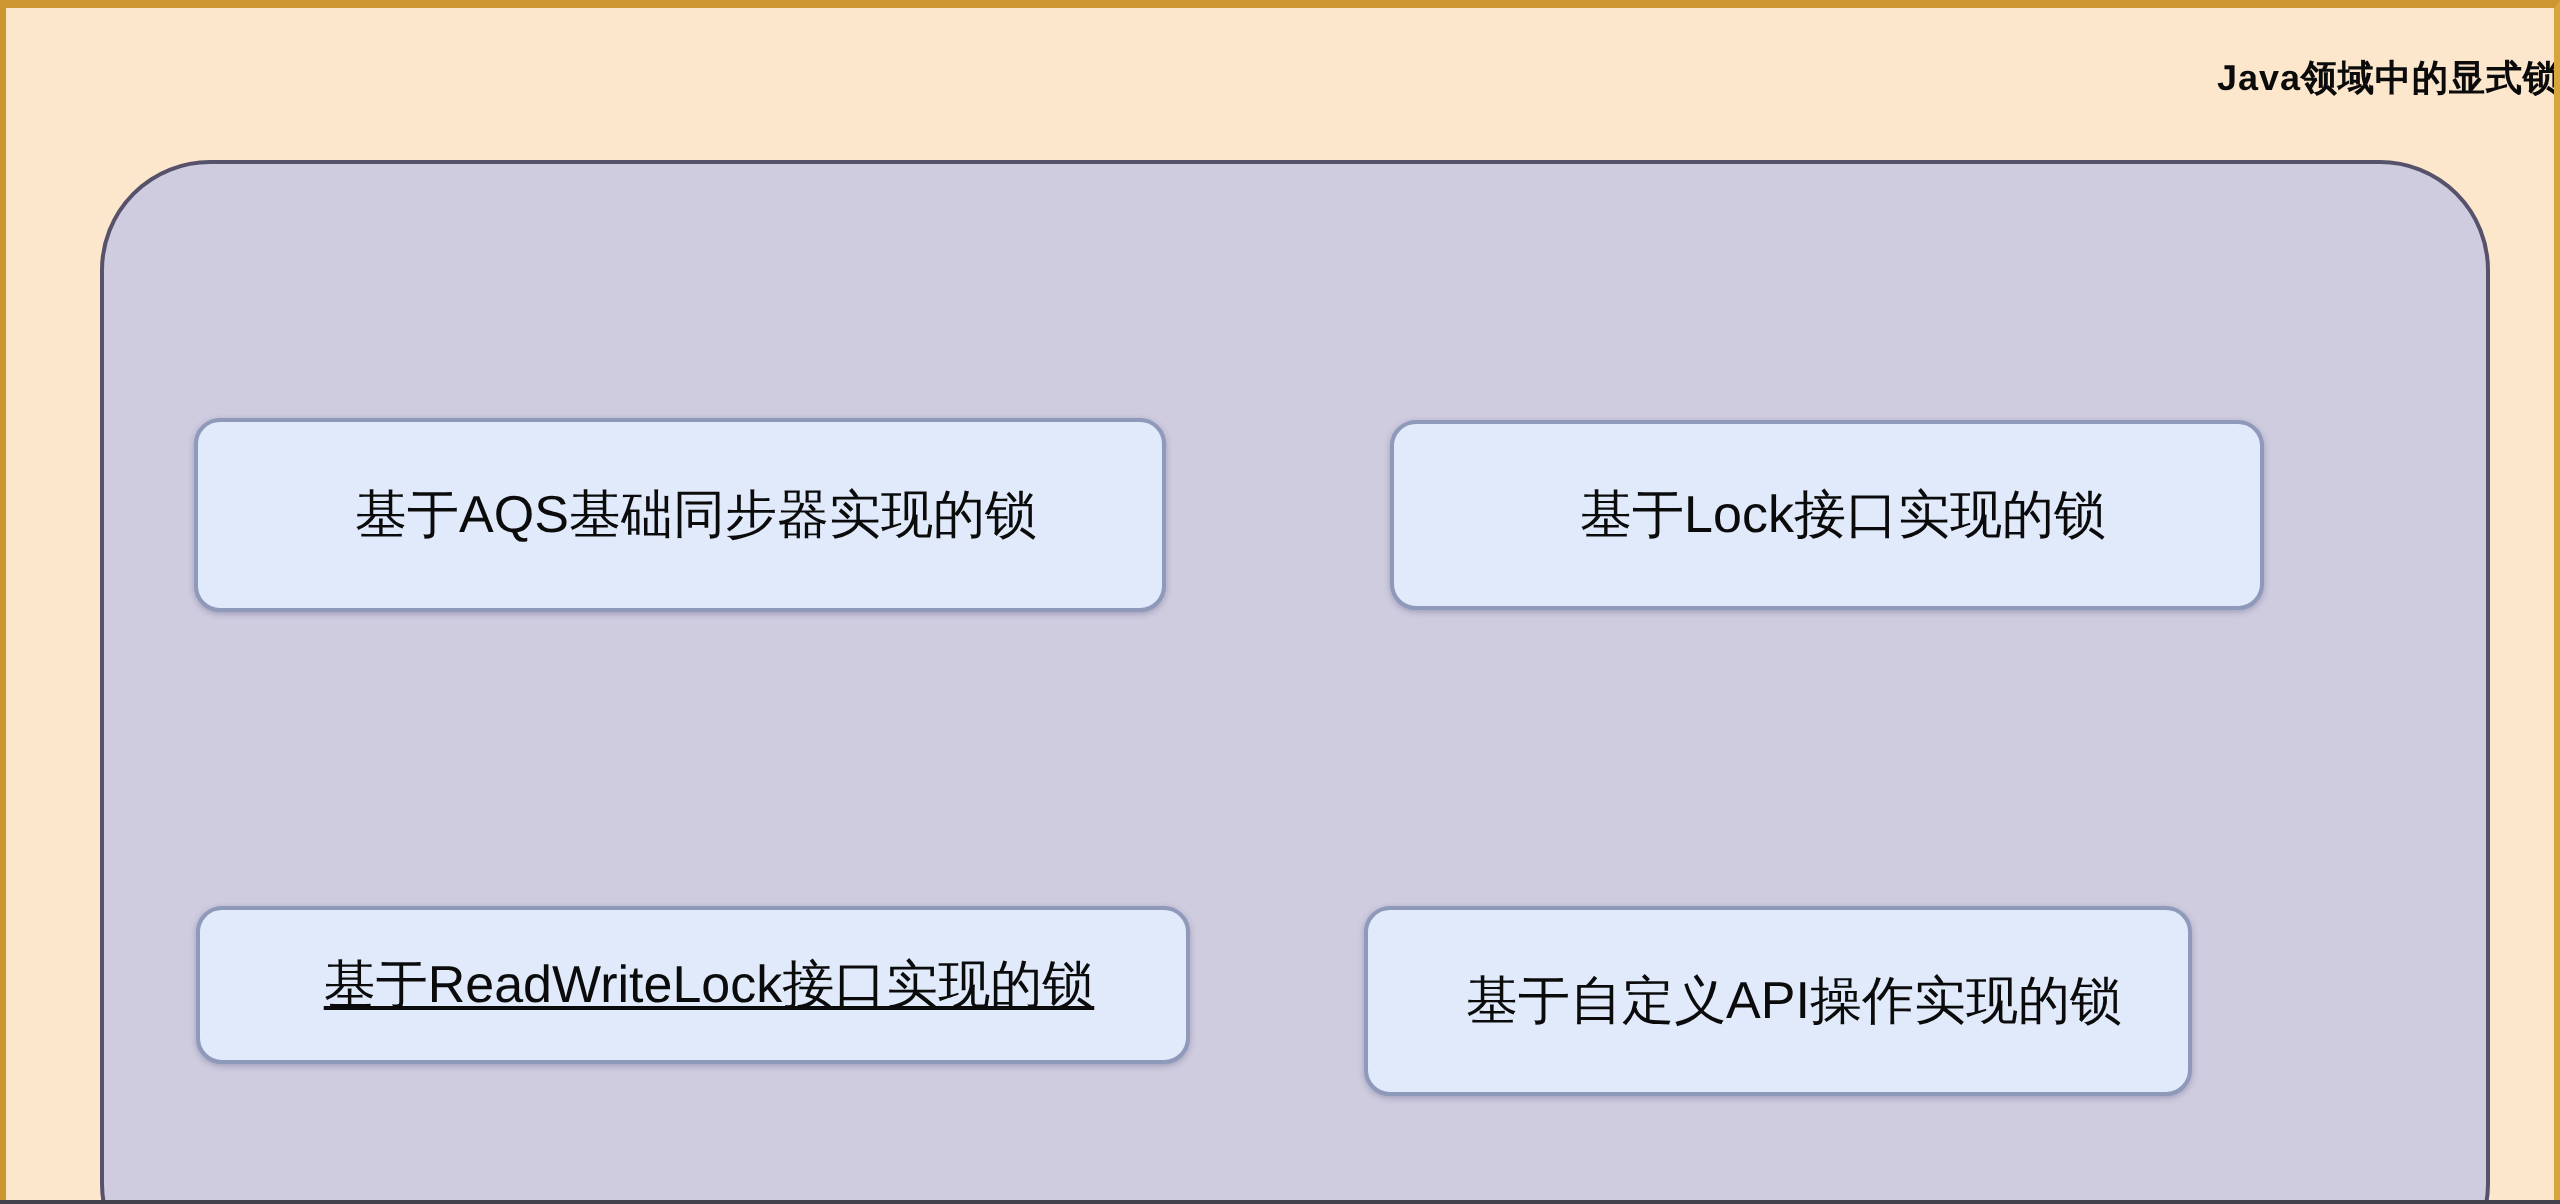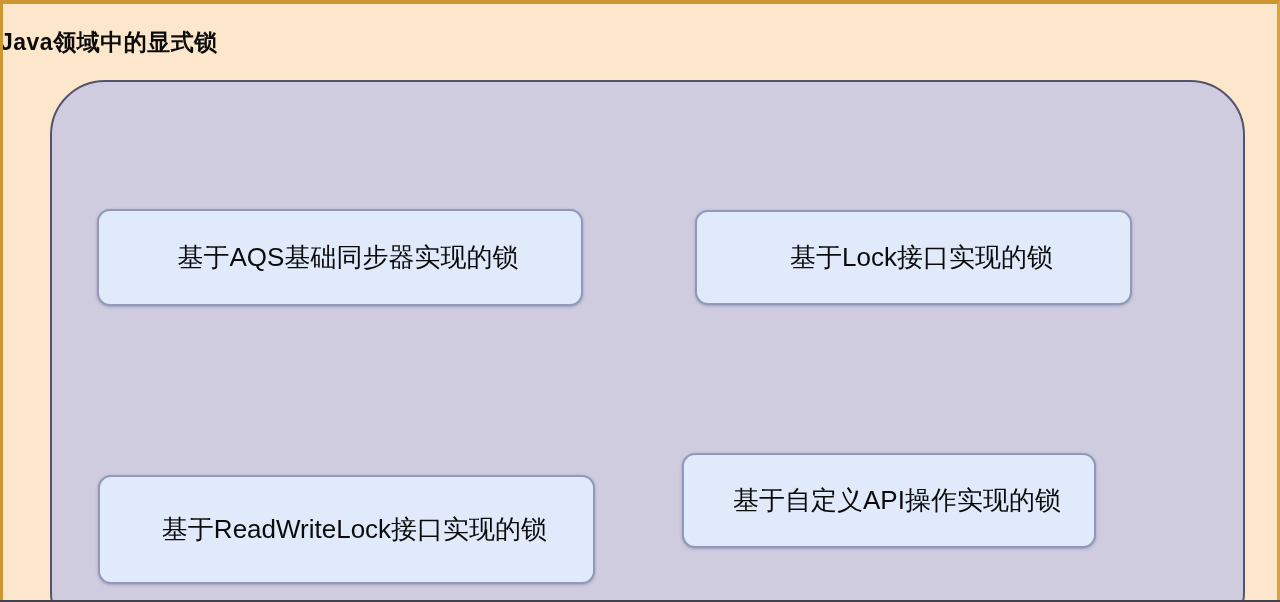--- a/index.html
+++ b/index.html
@@ -31,22 +31,22 @@
     bottom: 0;
     height: 2px;
     background: #43414C;
     z-index: 6;
   }
   .diagram-title {
     position: absolute;
     top: 27px;
     left: 0;
     width: 100%;
-    text-align: left;
-    font-size: 23px;
+    text-align: right;
+    font-size: 18px;
     font-weight: bold;
     color: #0B0B0B;
     letter-spacing: 0.5px;
     z-index: 2;
   }
   .group-container {
     position: absolute;
     left: 50px;
     top: 80px;
     right: 35px;
@@ -66,21 +66,21 @@
     justify-content: center;
     font-size: 26px;
     color: #0B0B0B;
     z-index: 2;
     box-shadow: 0 1px 3px rgba(70, 70, 110, 0.35);
     box-sizing: border-box;
     padding-left: 16px;
   }
   .node-aqs           { left: 97px;  top: 209px; width: 486px; height: 97px; }
   .node-lock          { left: 663px; top: 210px; width: 437px; height: 95px; margin-left: 32px; }
-  .node-readwritelock { left: 98px;  top: 475px; width: 497px; height: 109px; }
+  .node-readwritelock { left: 98px;  top: 453px; width: 497px; height: 79px; text-decoration: underline; }
   .node-custom-api    { left: 682px; top: 453px; width: 414px; height: 95px; }
 </style>
 </head>
 <body>
 
 <div class="frame"></div>
 <div class="bottom-edge"></div>
 
 <div class="diagram-title">Java领域中的显式锁</div>
 

